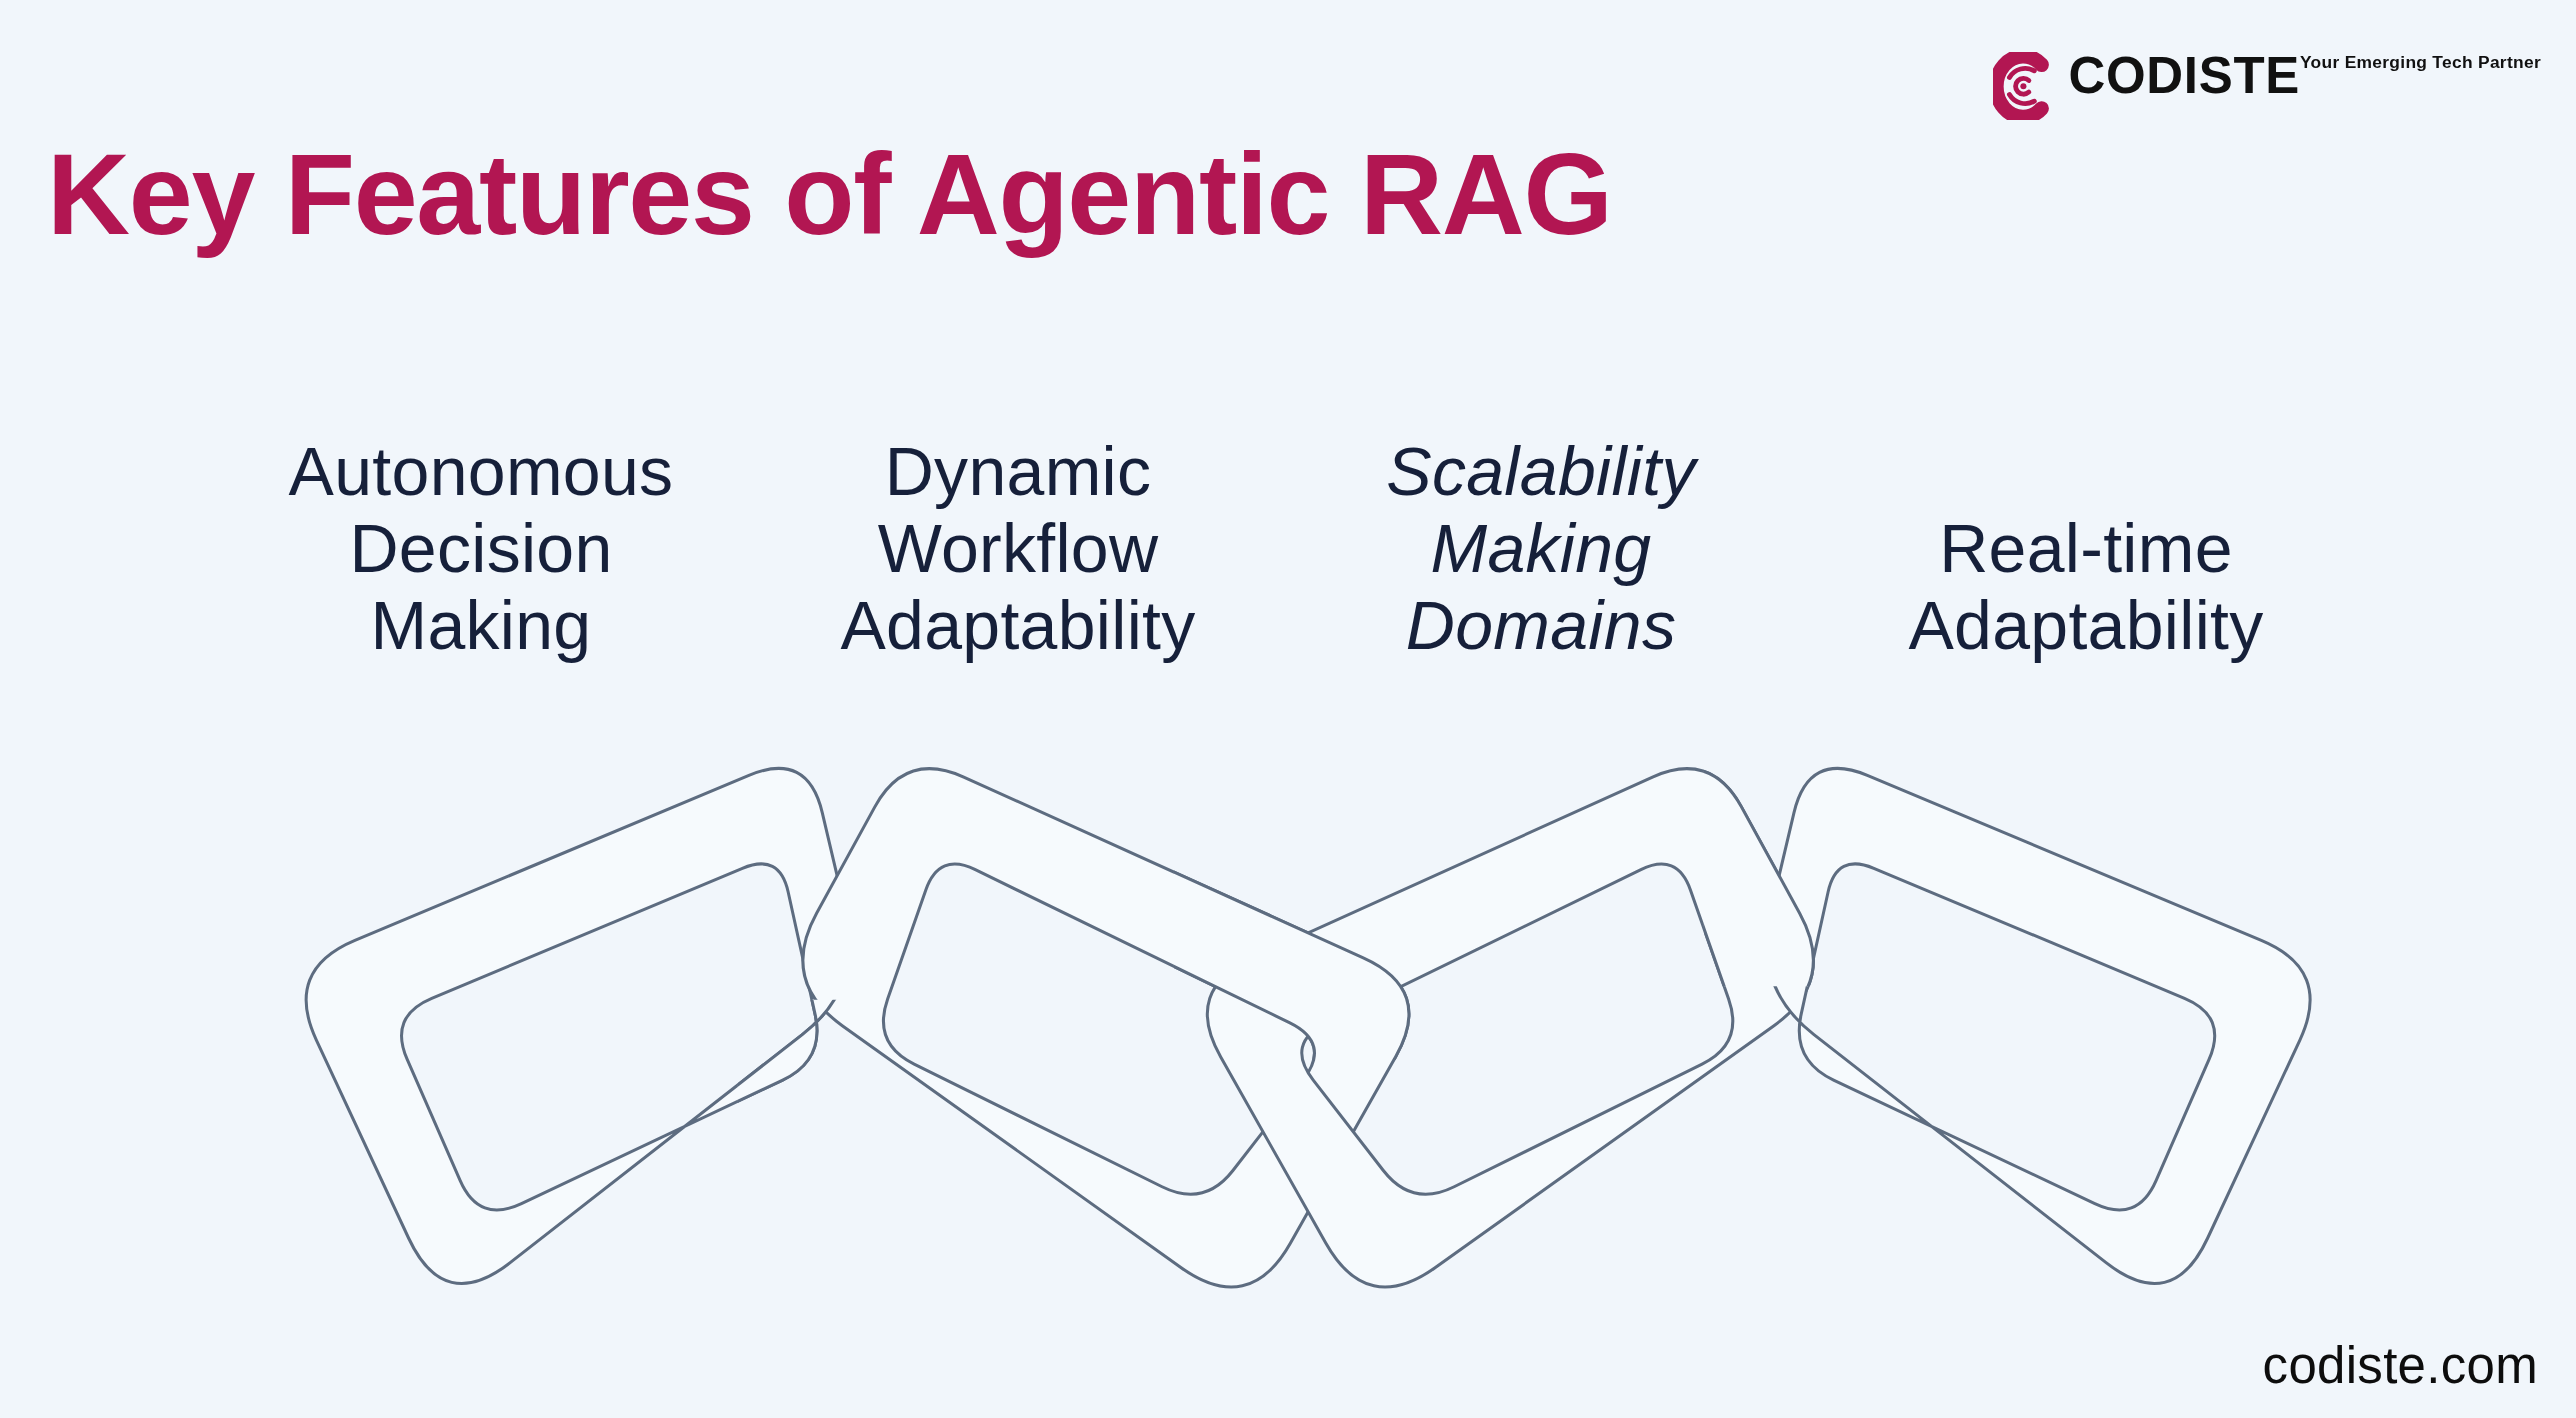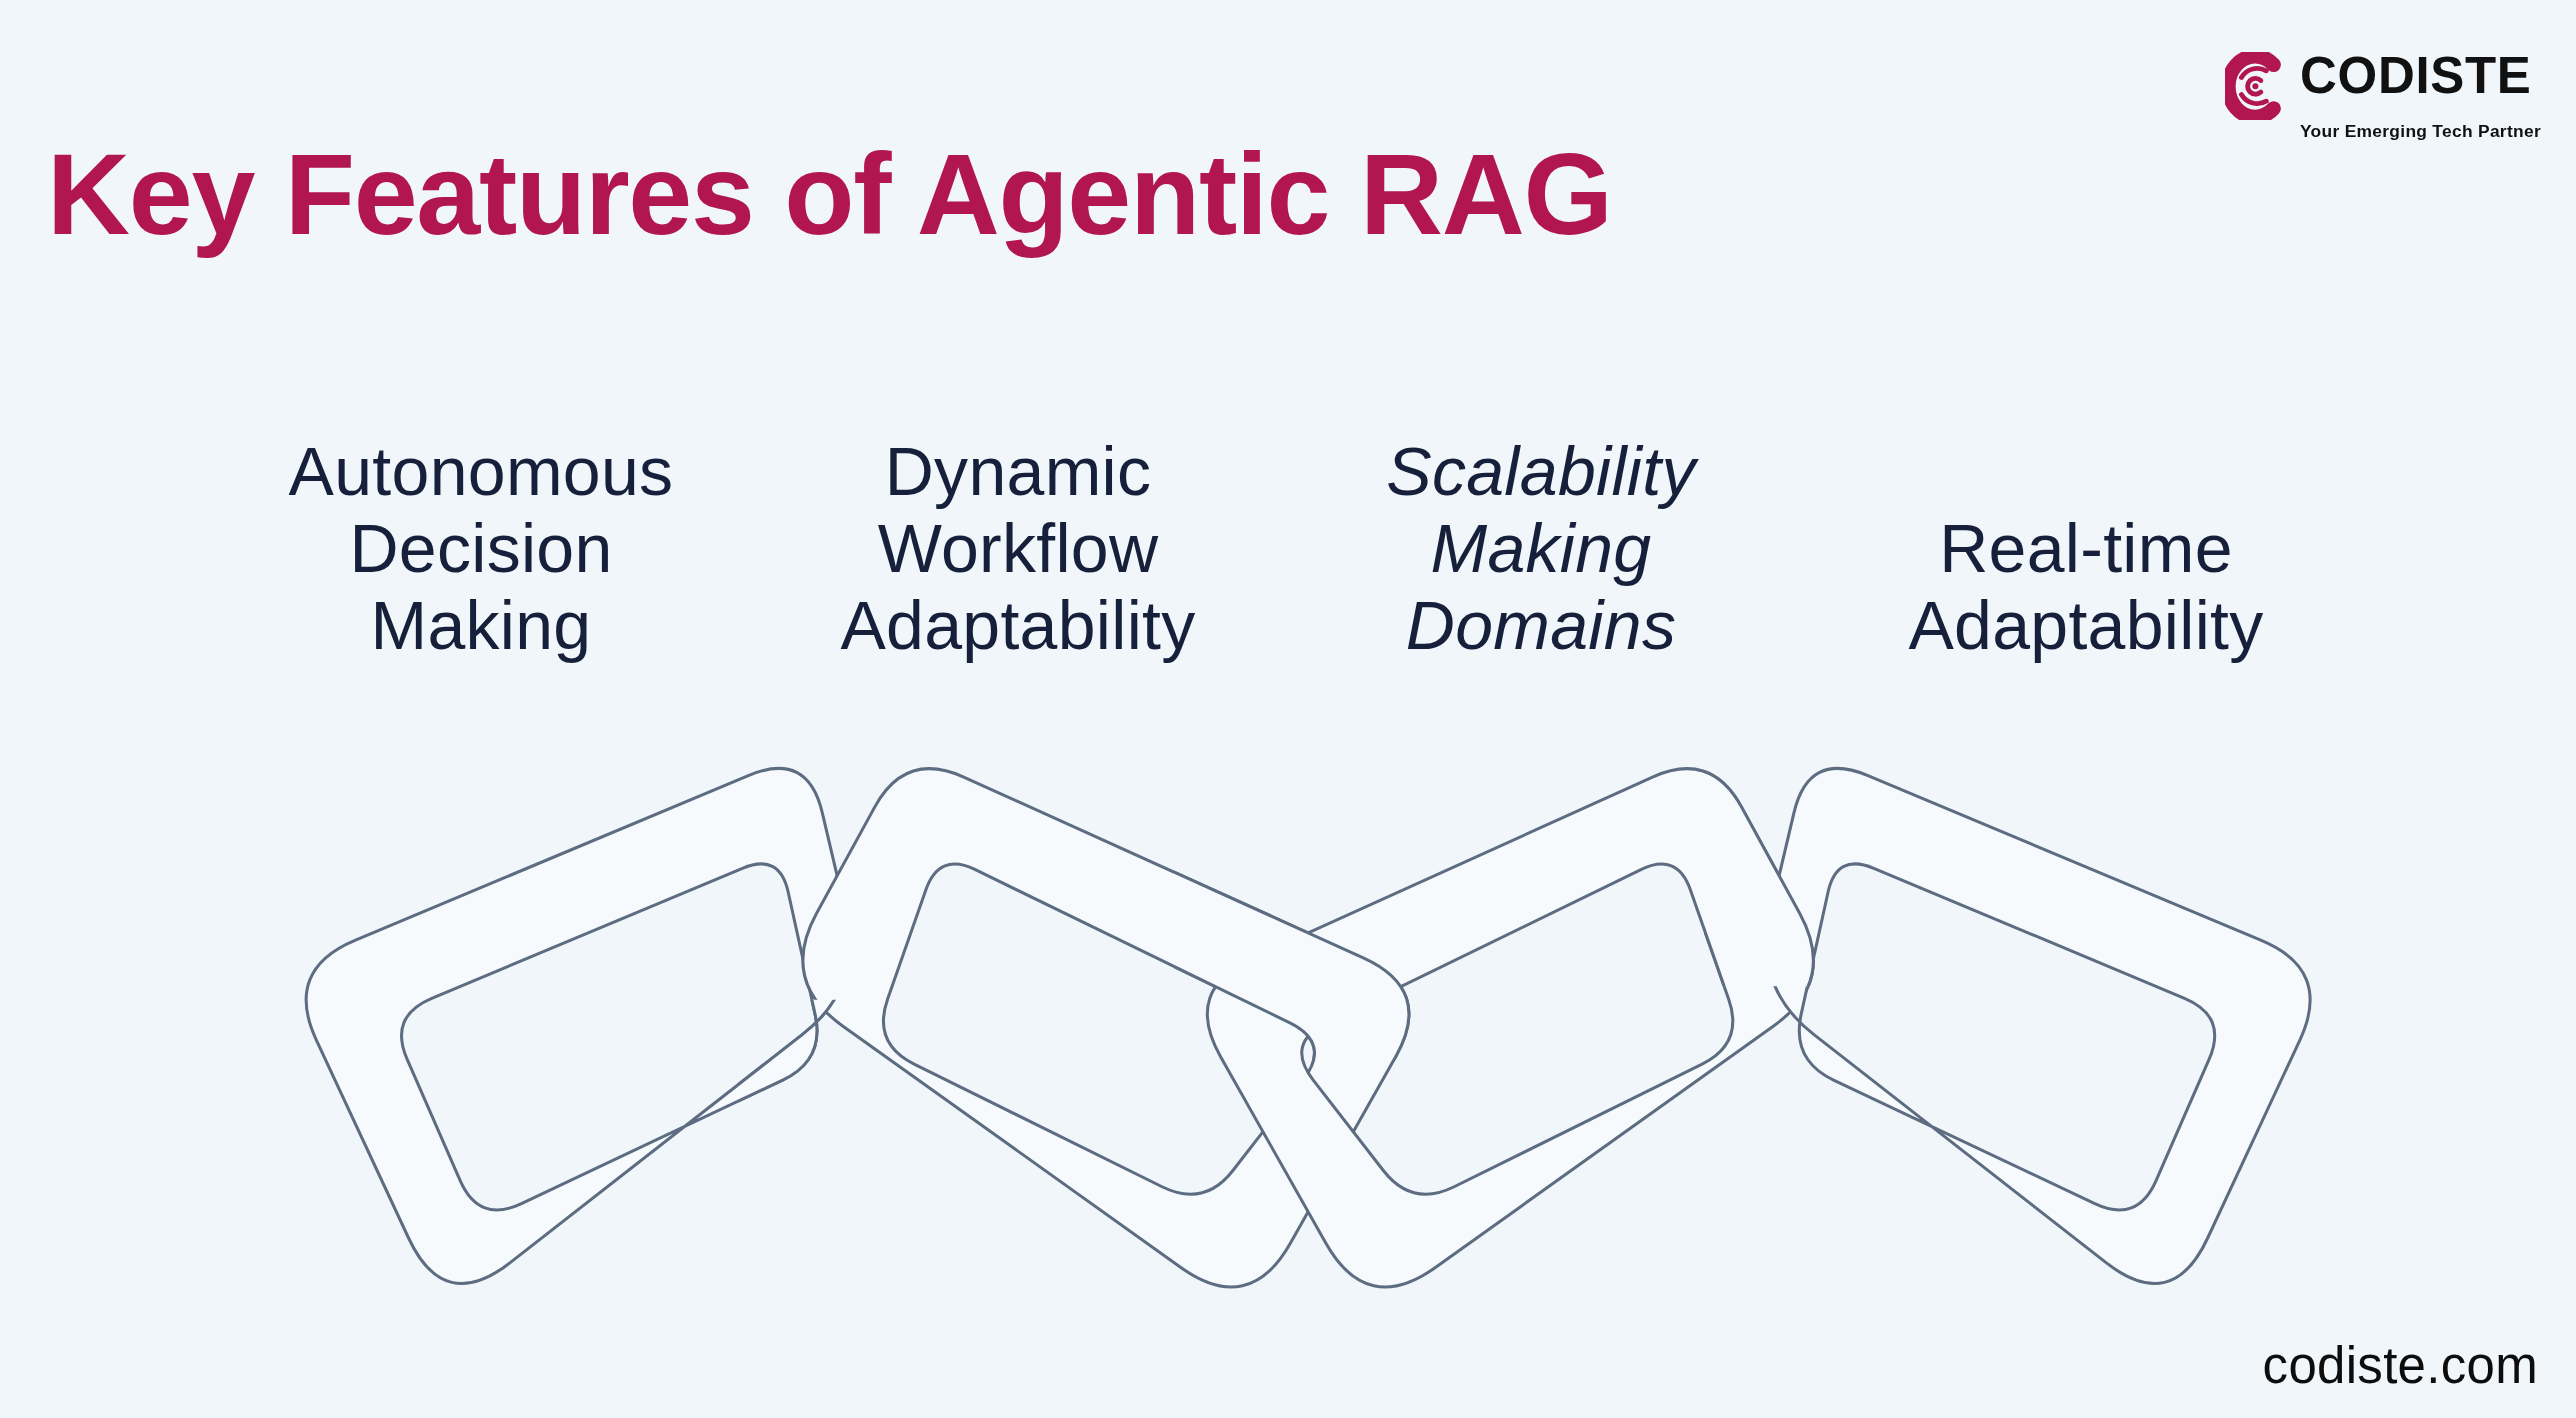--- a/index.html
+++ b/index.html
@@ -18,28 +18,28 @@
     font-family:"Liberation Sans", sans-serif;
   }
   .page{position:absolute;inset:0;background:var(--background);}
 
   
   .logo{
     position:absolute;top:48px;right:35px;
     display:flex;align-items:flex-start;gap:13.4px;
   }
   .logo-mark{width:62px;height:68px;flex:0 0 auto;margin-top:4px;}
-  .logo-textcol{display:flex;flex-direction:column;align-items:flex-start;}
+  .logo-textcol{display:flex;flex-direction:row;align-items:flex-start;}
   .logo-name{
     font-size:51px;font-weight:700;color:var(--ink);
     letter-spacing:0.7px;line-height:56px;
   }
   .logo-tagline{
     font-size:17.4px;font-weight:700;color:var(--ink);
-    letter-spacing:0.3px;line-height:20px;margin-top:17px;
+    letter-spacing:0.3px;line-height:20px;margin-top:4px;
   }
 
   
   .title{
     position:absolute;top:134px;left:47px;width:2529px;
     text-align:left;
     font-size:115px;font-weight:700;letter-spacing:-1.3px;
     color:var(--accent);line-height:121px;
   }
 

